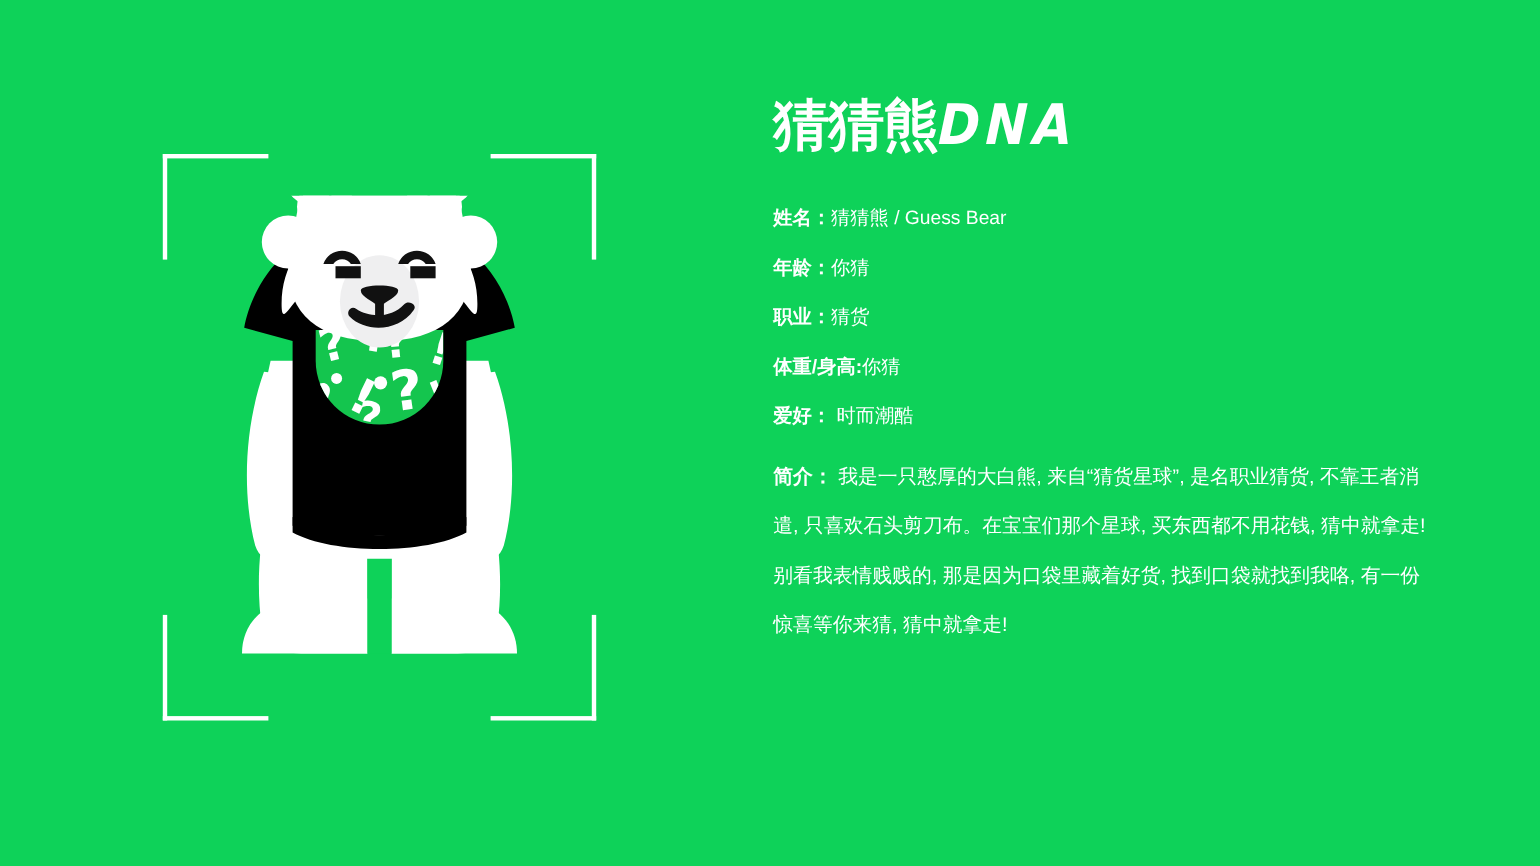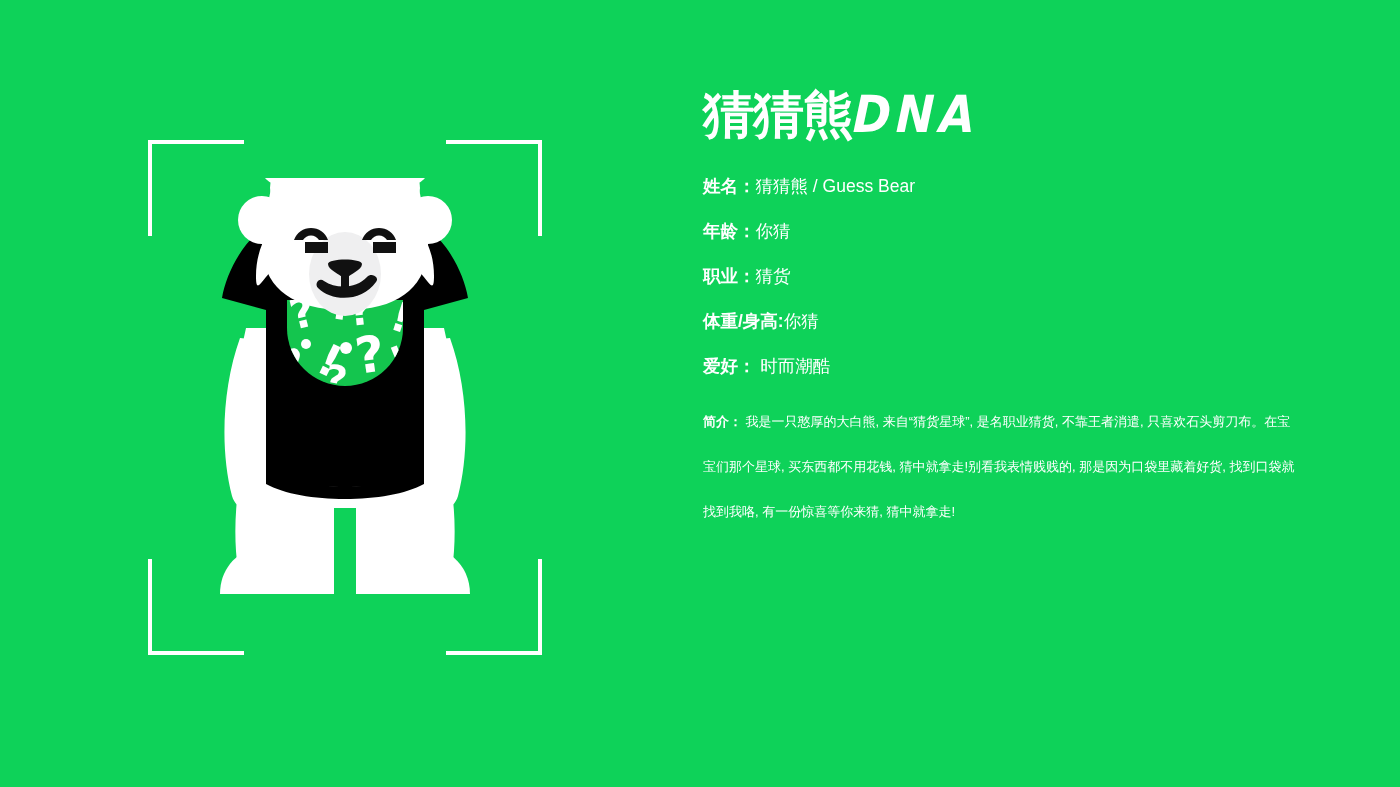--- a/index.html
+++ b/index.html
@@ -91,41 +91,41 @@
   #dna-title .lat {
     font-style:italic;
     letter-spacing:5px;
     font-stretch:condensed;
     transform:skewX(-2deg);
     display:inline-block;
     font-family:"DejaVu Sans","Liberation Sans",sans-serif;
   }
 
   #spec-list {
-    margin-top:36px;
+    margin-top:48px;
   }
   .spec-row {
     color:#ffffff;
     font-size:17.5px;
     line-height:1;
     margin-bottom:27.5px;
     white-space:nowrap;
   }
   .spec-label {
     font-weight:bold;
     color:#ffffff;
   }
   .spec-value {
     font-weight:normal;
     color:#ffffff;
   }
 
   #bio-block {
     color:#ffffff;
-    font-size:13px;
+    font-size:18px;
     line-height:45px;
     width:600px;
     margin-top:-4px;
   }
   #bio-label { font-weight:bold; }
   #bio-text  { font-weight:normal; }
 </style>
 </head>
 <body>
 

